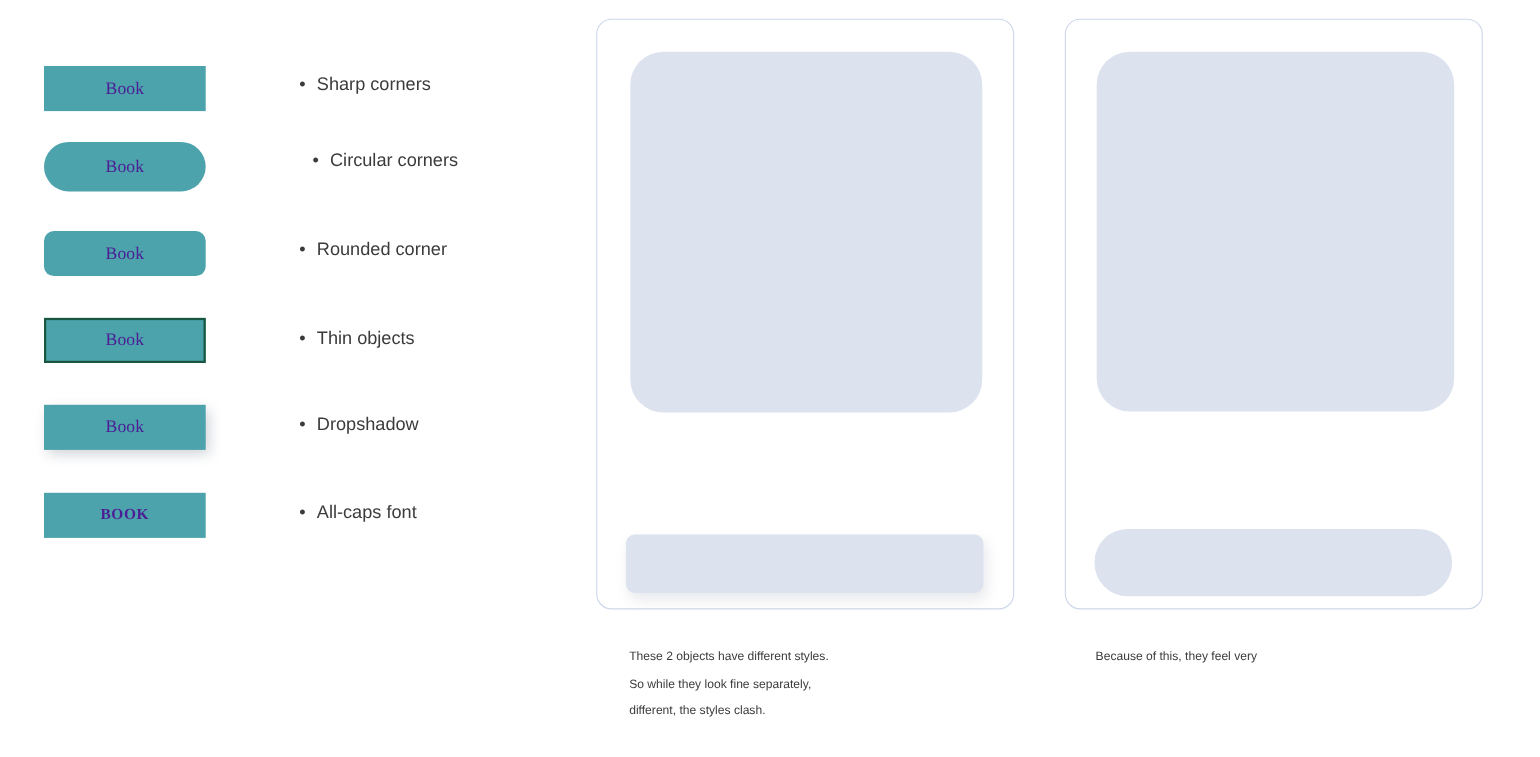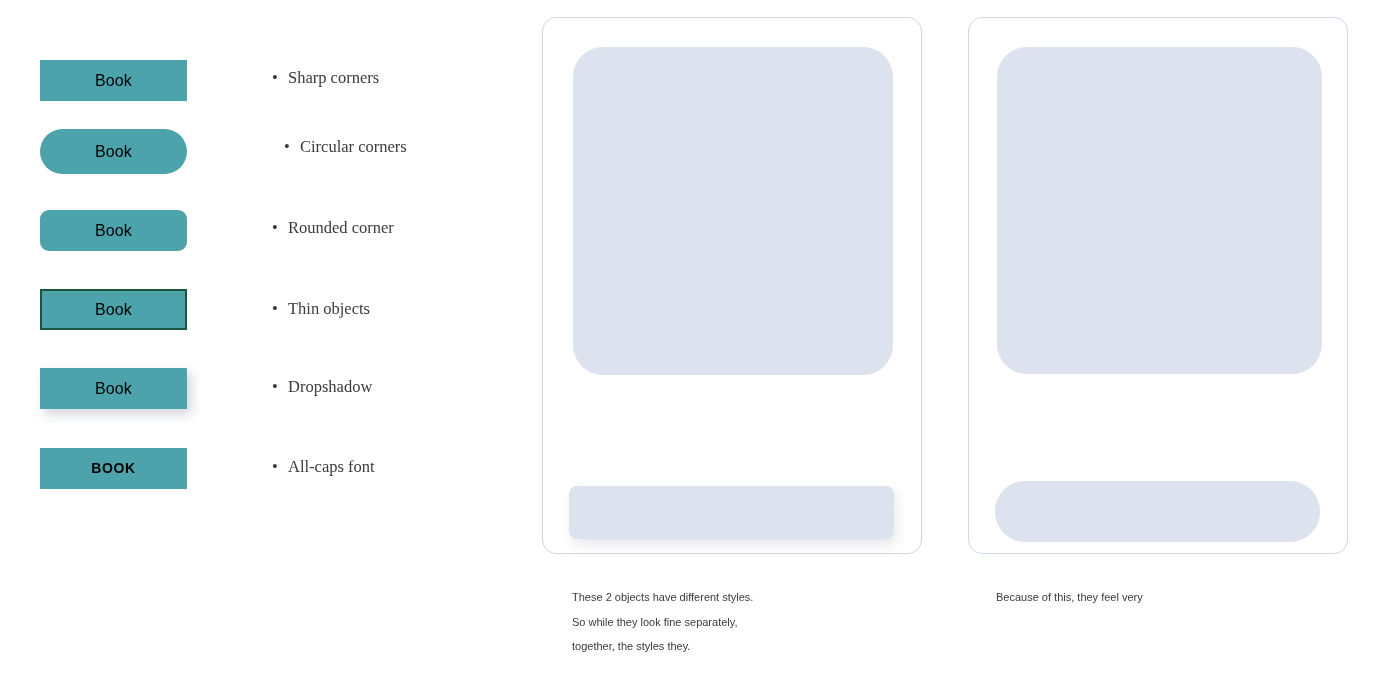--- a/index.html
+++ b/index.html
@@ -29,22 +29,22 @@
     height: 79px;
   }
 
   .book-button {
     position: absolute;
     left: 0;
     top: 0;
     width: 147px;
     height: 41px;
     background: #4ca3ab;
-    color: #000000;
-    font-family: Liberation Sans, sans-serif;
+    color: #4c1d95;
+    font-family: Liberation Serif, serif;
     font-size: 16px;
     line-height: 41px;
     text-align: center;
     box-sizing: border-box;
     border: 0;
     letter-spacing: 0.1px;
     user-select: none;
   }
 
   .btn-sharp     { border-radius: 0; }
@@ -54,21 +54,20 @@
   .btn-shadow    { border-radius: 0; box-shadow: 4px 5px 11px rgba(100,110,130,0.30); }
   .btn-caps      { border-radius: 0; font-weight: bold; font-size: 14px; letter-spacing: 0.6px; }
 
   .style-label {
     position: absolute;
     left: 232px;
     top: 10px;
     font-size: 16.5px;
     color: #3b3b3b;
     white-space: nowrap;
-    font-family: Liberation Serif, serif;
   }
   .style-label .bullet {
     display: inline-block;
     width: 16px;
     color: #3b3b3b;
     font-size: 16.5px;
     vertical-align: baseline;
   }
 
   
@@ -204,18 +203,18 @@
 </div>
 
 <div class="card" id="card-cohesive">
   <div class="card-shape shape-hero"></div>
   <div class="card-shape shape-bar"></div>
 </div>
 
 <div class="caption" id="caption-mismatched">
   <span class="caption-line">These 2 objects have different styles.</span>
   <span class="caption-line">So while they look fine separately,</span>
-  <span class="caption-line">together, the styles they.</span>
+  <span class="caption-line">different, the styles clash.</span>
 </div>
 
 <div class="caption" id="caption-cohesive">
   <span class="caption-line">Because of this, they feel very</span>
 </div>
 
 </body></html>

